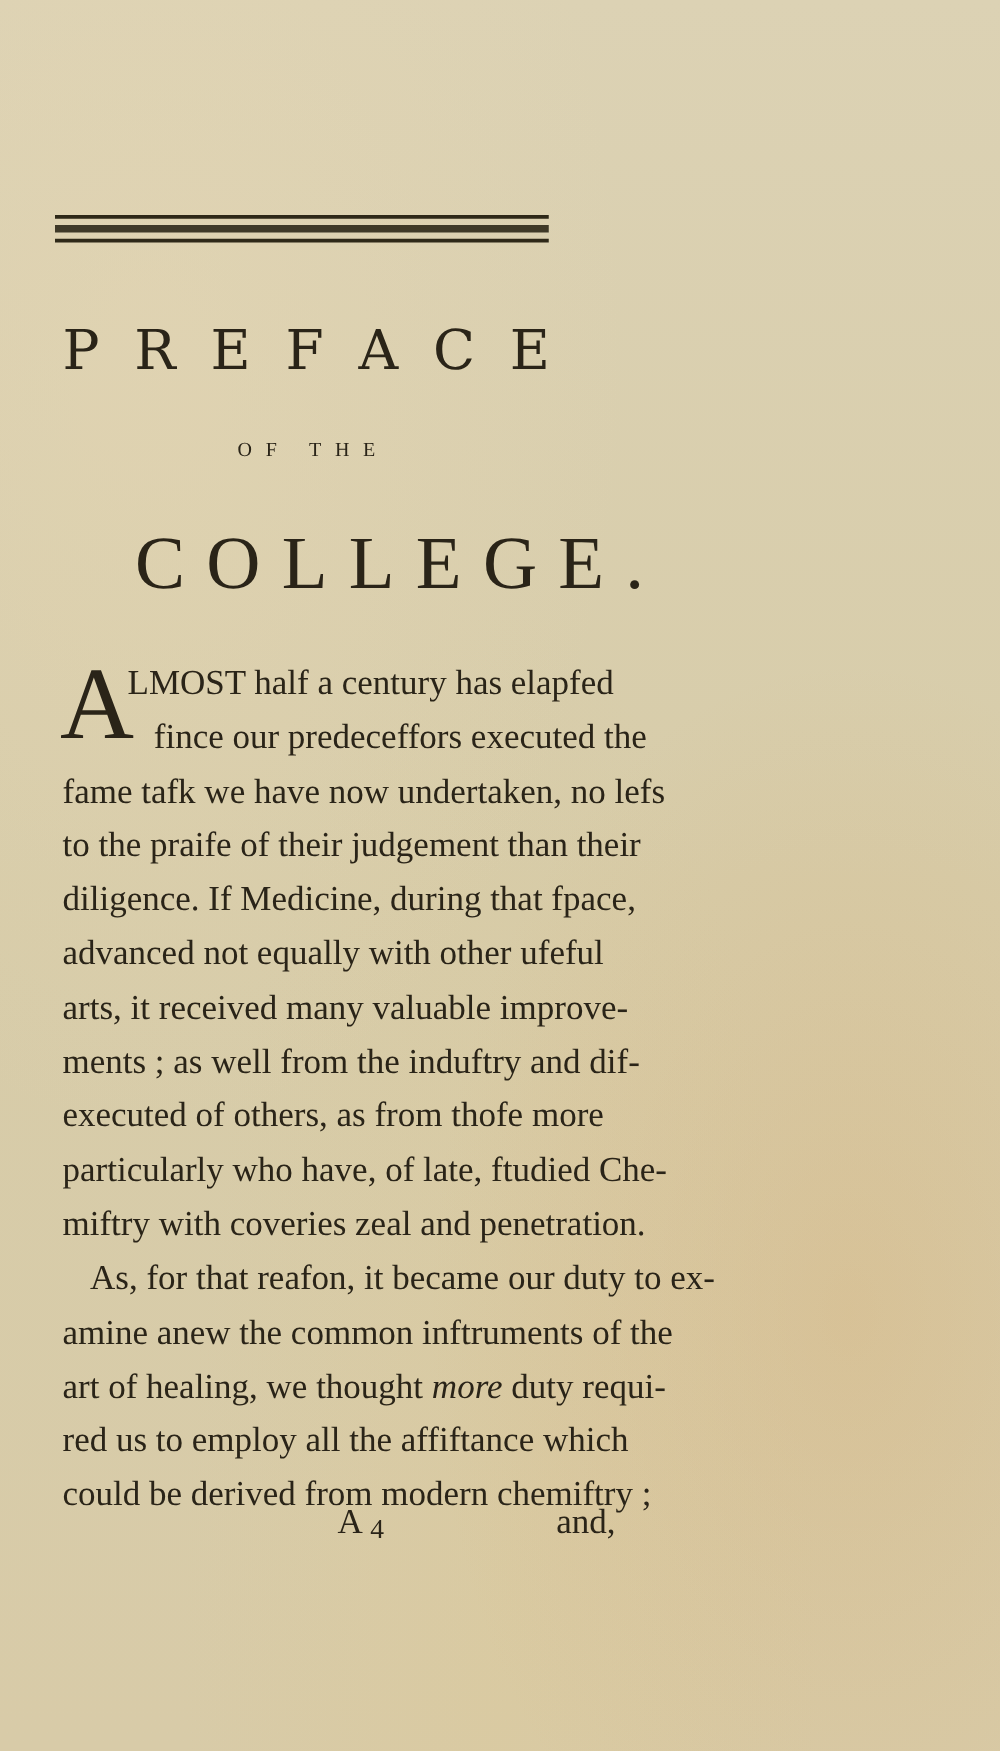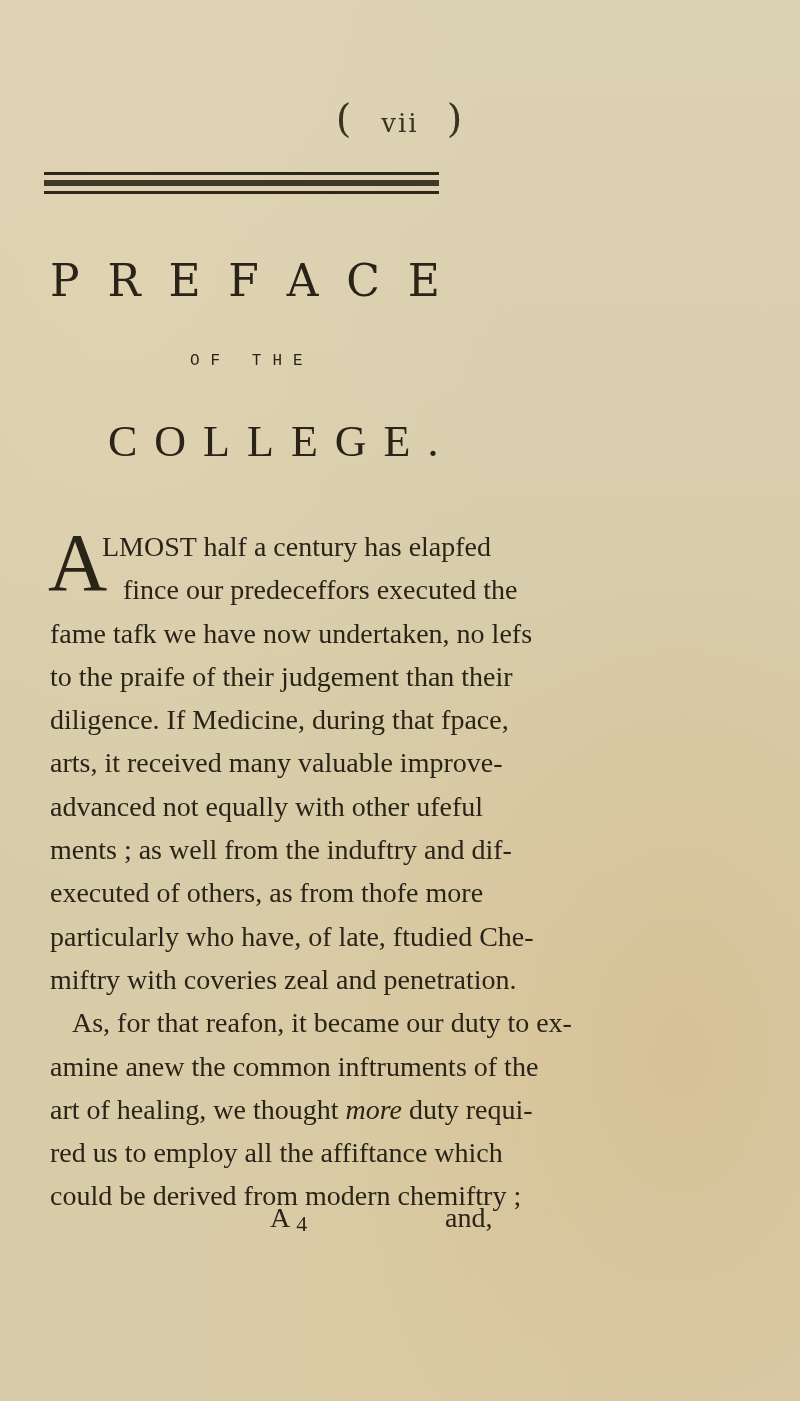--- a/index.html
+++ b/index.html
@@ -30,25 +30,25 @@
     .rule.r3 { height: 3px; }
     .title-main {
       position: absolute; top: 255px; left: 50px; width: 390px;
       font-size: 44px; letter-spacing: 0;
       display: flex; justify-content: space-between;
       font-family: "DejaVu Serif", serif; color: #2a2418;
     }
     .title-sub {
       position: absolute; top: 352px; left: 190px;
       font-size: 16px; letter-spacing: 11px;
-      font-family: Liberation Mono, monospace; color: #2a2418; text-align: right;
+      font-family: Liberation Serif, serif; color: #2a2418; text-align: right;
     }
     .title-college {
       position: absolute; top: 416px; left: 108px;
-      font-size: 44px; letter-spacing: 17px;
+      font-size: 60px; letter-spacing: 17px;
       font-family: "Liberation Serif", serif; color: #2a2418;
     }
     .body-text {
       position: absolute; top: 525px; left: 50px; width: 395px;
       font-size: 28px; line-height: 43.3px;
       font-family: "Liberation Serif", serif; color: #2a2418;
       text-align: justify;
     }
     .line { display: block; text-align: justify; text-align-last: justify; white-space: nowrap; }
     .line.last { text-align-last: left; }
@@ -68,23 +68,20 @@
     }
     .signature { position: absolute; left: 232px; top: 0; }
     .signature .sig-num { font-size: 22px; margin-left: 6px; position: relative; top: 4px; }
     .catchword { position: absolute; left: 407px; top: 0; }
   </style>
 </head>
 <body>
 
 <div class="page">
 
-  <div class="page-num">
-    <span class="paren">(</span><span class="num">vii</span><span class="paren">)</span>
-  </div>
 
   <div class="rules">
     <span class="rule r1"></span>
     <span class="rule r2"></span>
     <span class="rule r3"></span>
   </div>
 
   <div class="title-main">
     <span>P</span>
     <span>R</span>
@@ -101,22 +98,22 @@
 
   <div class="body-text">
     <div class="dropcap-wrap">
       <span class="dropcap">A</span>
       <span class="line indent-1">LMOST half a century has elapfed</span>
       <span class="line indent-2">fince our predeceffors executed the</span>
     </div>
     <span class="line">fame tafk we have now undertaken, no lefs</span>
     <span class="line">to the praife of their judgement than their</span>
     <span class="line">diligence. If Medicine, during that fpace,</span>
+    <span class="line">advanced not equally with other ufeful</span>
     <span class="line">arts, it received many valuable improve-</span>
-    <span class="line">advanced not equally with other ufeful</span>
     <span class="line">ments ; as well from the induftry and dif-</span>
     <span class="line">executed of others, as from thofe more</span>
     <span class="line">particularly who have, of late, ftudied Che-</span>
     <span class="line last">miftry with coveries zeal and penetration.</span>
 
     <span class="line para-indent">As, for that reafon, it became our duty to ex-</span>
     <span class="line">amine anew the common inftruments of the</span>
     <span class="line"><span>art of healing, we thought </span><em>more</em><span> duty requi-</span></span>
     <span class="line">red us to employ all the affiftance which</span>
     <span class="line">could be derived from modern chemiftry ;</span>

